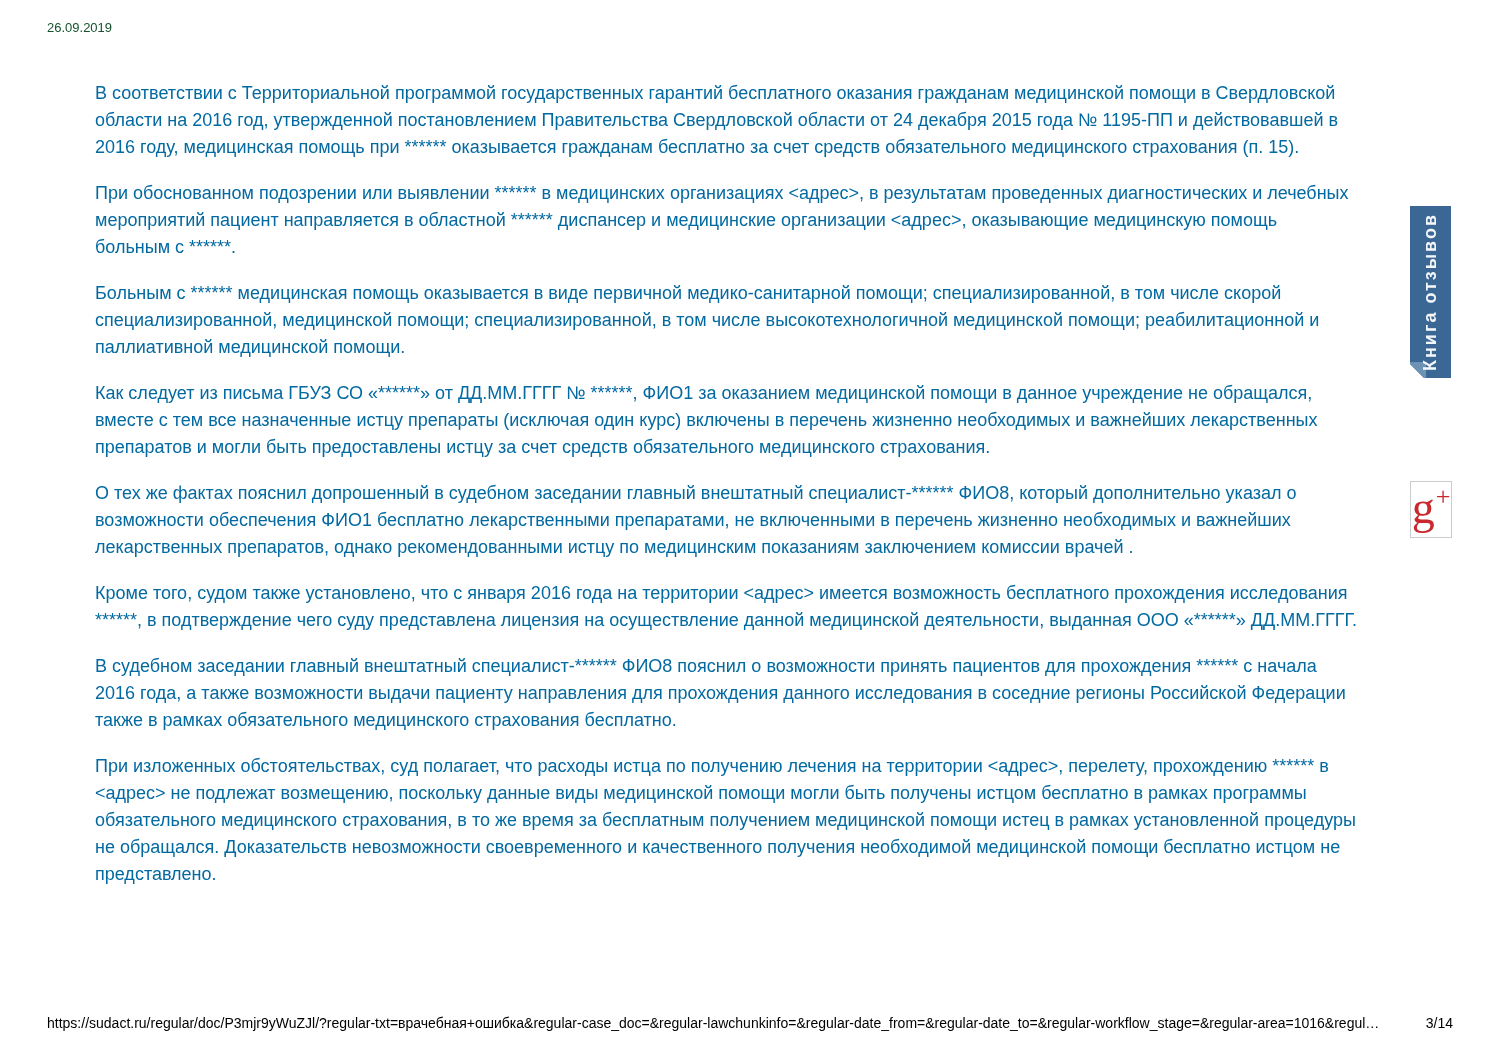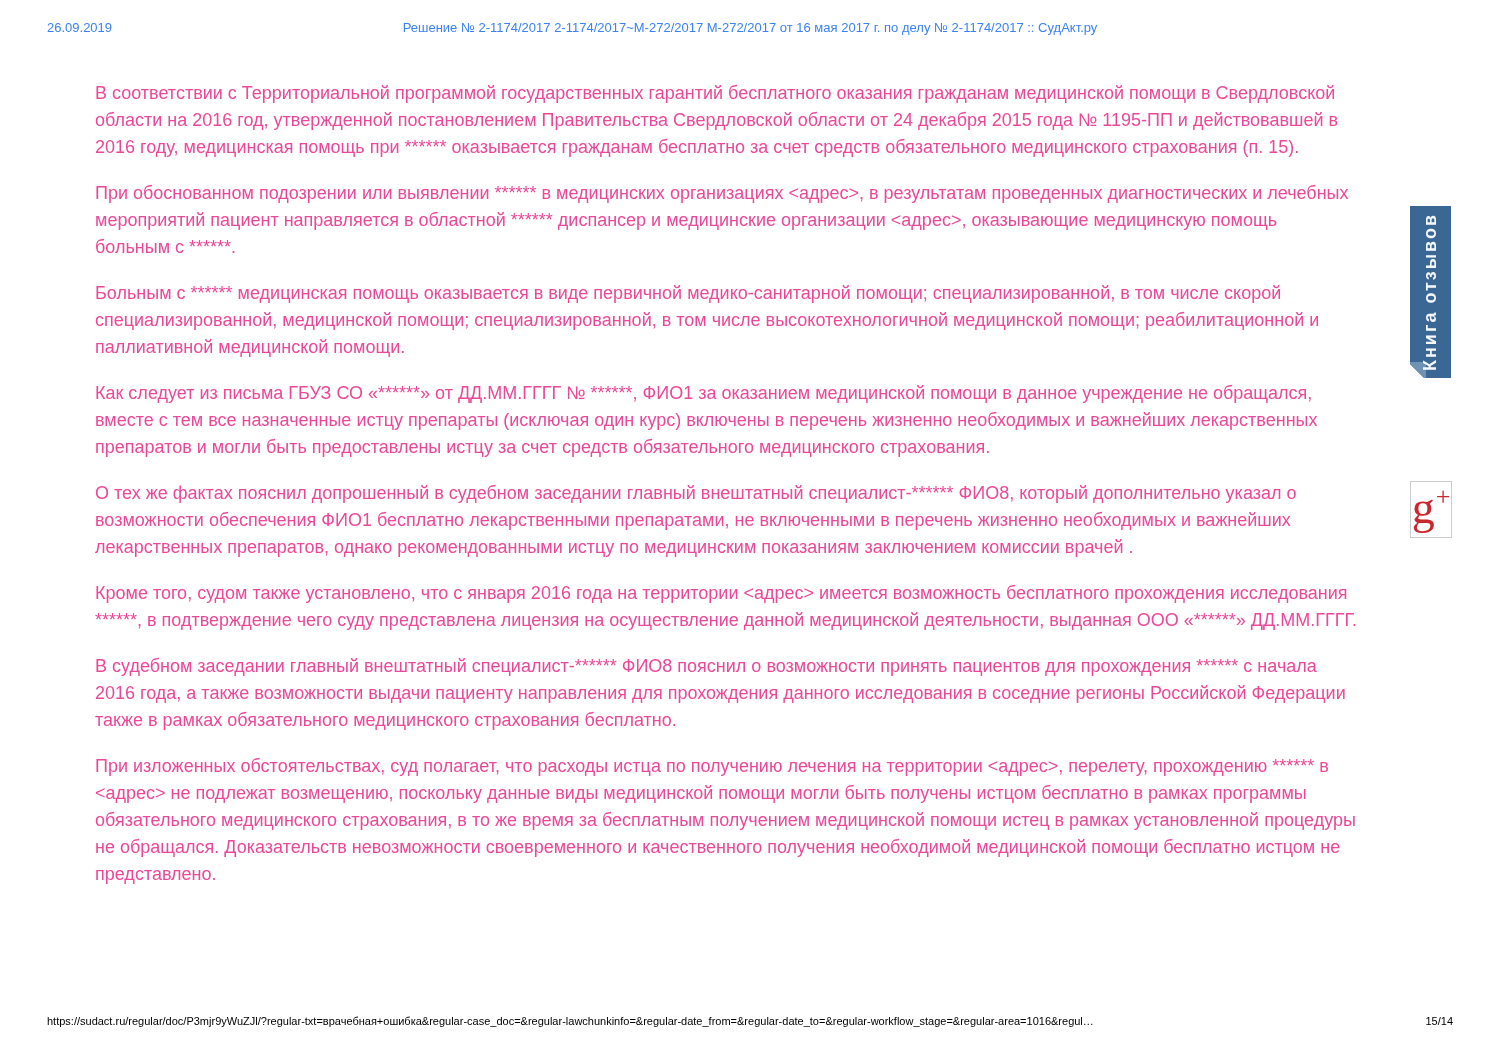--- a/index.html
+++ b/index.html
@@ -14,21 +14,21 @@
   }
 
   
   .print-header {
     position: absolute;
     top: 20px;
     left: 0;
     width: 100%;
     height: 18px;
     font-size: 13px;
-    color: #3b82f6;
+    color: #14532d;
   }
   .print-date {
     position: absolute;
     left: 47px;
     top: 0;
     white-space: nowrap;
   }
   .print-title {
     position: absolute;
     left: 0;
@@ -38,21 +38,21 @@
   }
 
   
   .doc-body {
     position: absolute;
     left: 95px;
     top: 80px;
     width: 1262px;
     font-size: 18px;
     line-height: 27px;
-    color: #ec4899;
+    color: #0369a1;
   }
   .doc-body p { margin: 0 0 19px 0; }
   .doc-body b { font-weight: normal; }
 
   
   .feedback-tab {
     position: absolute;
     left: 1410px;
     top: 206px;
     width: 41px;
@@ -110,21 +110,21 @@
     margin-left: 1px;
   }
 
   
   .print-footer {
     position: absolute;
     top: 1015px;
     left: 0;
     width: 100%;
     height: 18px;
-    font-size: 11px;
+    font-size: 14px;
     color: #000000;
   }
   .footer-url {
     position: absolute;
     left: 47px;
     top: 0;
     max-width: 1350px;
     white-space: nowrap;
     overflow: hidden;
   }
@@ -133,21 +133,20 @@
     right: 47px;
     top: 0;
     white-space: nowrap;
   }
 </style>
 </head>
 <body>
 
 <div class="print-header">
   <span class="print-date">26.09.2019</span>
-  <span class="print-title">Решение № 2-1174/2017 2-1174/2017~М-272/2017 М-272/2017 от 16 мая 2017 г. по делу № 2-1174/2017 :: СудАкт.ру</span>
 </div>
 
 <div class="doc-body">
   <p>В соответствии с Территориальной программой государственных гарантий бесплатного оказания гражданам медицинской помощи в Свердловской области на 2016 год, утвержденной постановлением Правительства Свердловской области от 24 декабря 2015 года № 1195-ПП и действовавшей в 2016 году, медицинская помощь при ****** оказывается гражданам бесплатно за счет средств обязательного медицинского страхования (п. 15).</p>
   <p>При обоснованном подозрении или выявлении ****** в медицинских организациях &lt;адрес&gt;, в результатам проведенных диагностических и лечебных мероприятий пациент направляется в областной ****** диспансер и медицинские организации &lt;адрес&gt;, оказывающие медицинскую помощь больным с ******.</p>
   <p>Больным с ****** медицинская помощь оказывается в виде первичной медико-санитарной помощи; специализированной, в том числе скорой специализированной, медицинской помощи; специализированной, в том числе высокотехнологичной медицинской помощи; реабилитационной и паллиативной медицинской помощи.</p>
   <p>Как следует из письма ГБУЗ СО «******» от ДД.ММ.ГГГГ № ******, ФИО1 за оказанием медицинской помощи в данное учреждение не обращался, вместе с тем все назначенные истцу препараты (исключая один курс) включены в перечень жизненно необходимых и важнейших лекарственных препаратов и могли быть предоставлены истцу за счет средств обязательного медицинского страхования.</p>
   <p><span>О тех же фактах пояснил допрошенный в судебном заседании главный внештатный специалист-****** ФИО8, который дополнительно указал о возможности обеспечения ФИО1 бесплатно лекарственными препаратами, не включенными в перечень жизненно необходимых и важнейших лекарственных препаратов, однако рекомендованными истцу по медицинским показаниям заключением комиссии </span><b>врачей</b><span> .</span></p>
   <p>Кроме того, судом также установлено, что с января 2016 года на территории &lt;адрес&gt; имеется возможность бесплатного прохождения исследования ******, в подтверждение чего суду представлена лицензия на осуществление данной медицинской деятельности, выданная ООО «******» ДД.ММ.ГГГГ.</p>
   <p>В судебном заседании главный внештатный специалист-****** ФИО8 пояснил о возможности принять пациентов для прохождения ****** с начала 2016 года, а также возможности выдачи пациенту направления для прохождения данного исследования в соседние регионы Российской Федерации также в рамках обязательного медицинского страхования бесплатно.</p>
@@ -158,14 +157,14 @@
   <span class="feedback-fold"></span>
   <span class="feedback-label">Книга отзывов</span>
 </div>
 
 <div class="gplus-box">
   <span class="gplus-glyph"><span class="gplus-g">g</span><span class="gplus-plus">+</span></span>
 </div>
 
 <div class="print-footer">
   <span class="footer-url">https://sudact.ru/regular/doc/P3mjr9yWuZJl/?regular-txt=врачебная+ошибка&amp;regular-case_doc=&amp;regular-lawchunkinfo=&amp;regular-date_from=&amp;regular-date_to=&amp;regular-workflow_stage=&amp;regular-area=1016&amp;regul…</span>
-  <span class="page-counter">15/14</span>
+  <span class="page-counter">3/14</span>
 </div>
 
 </body></html>

